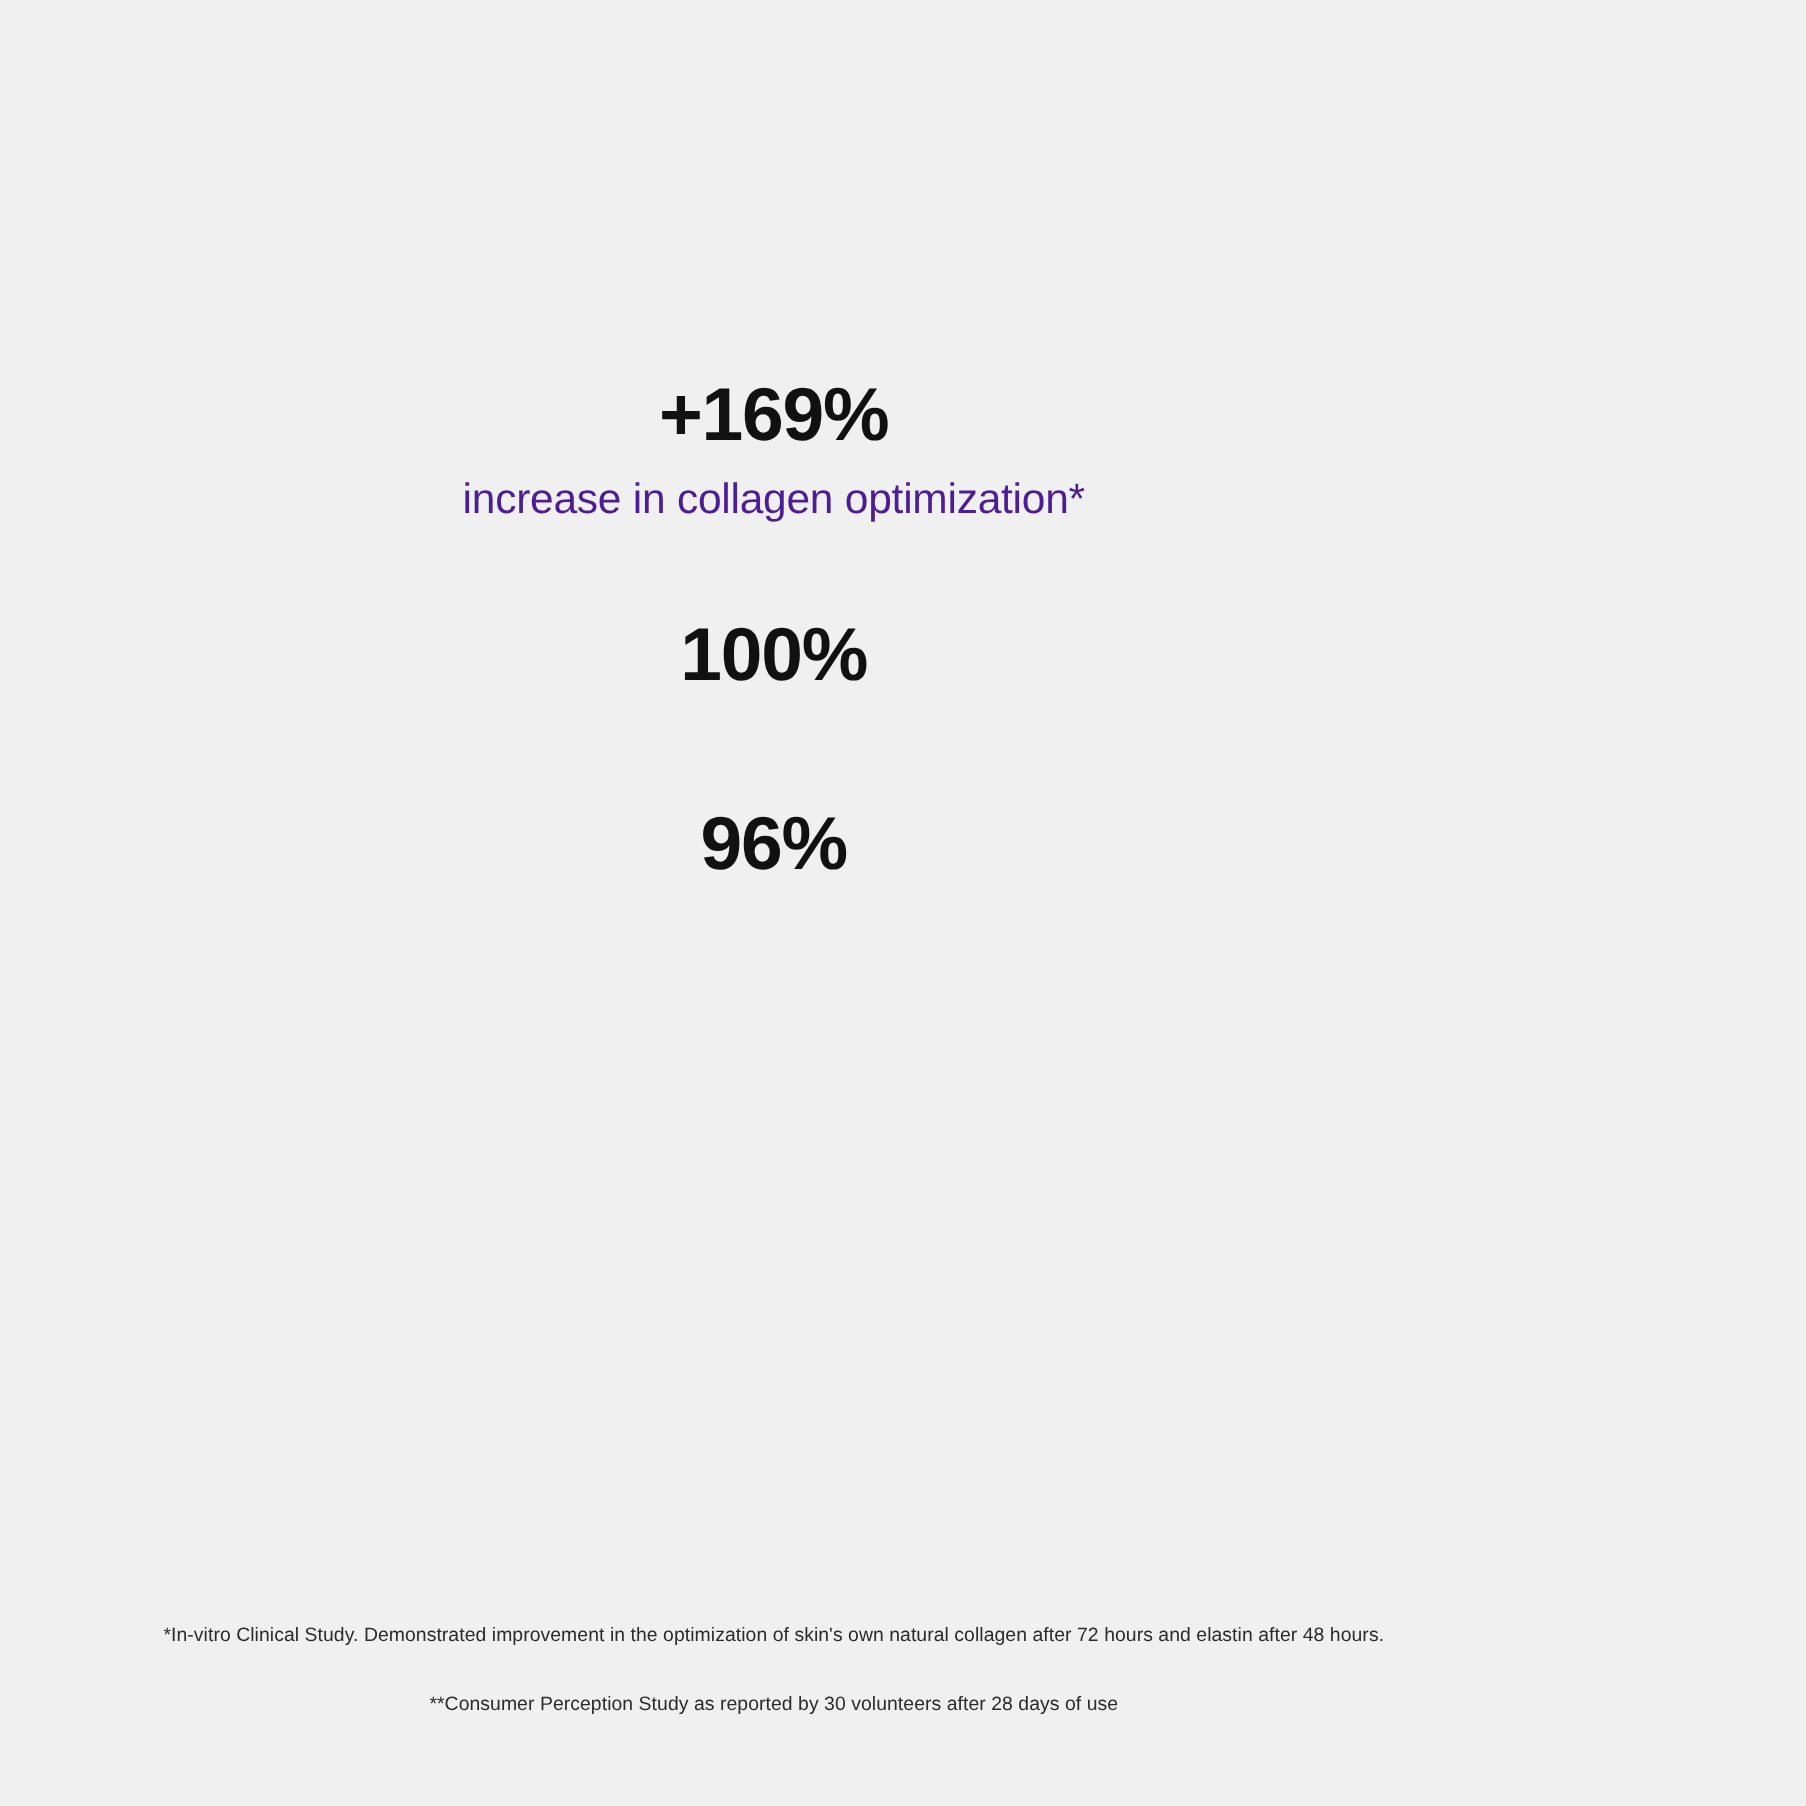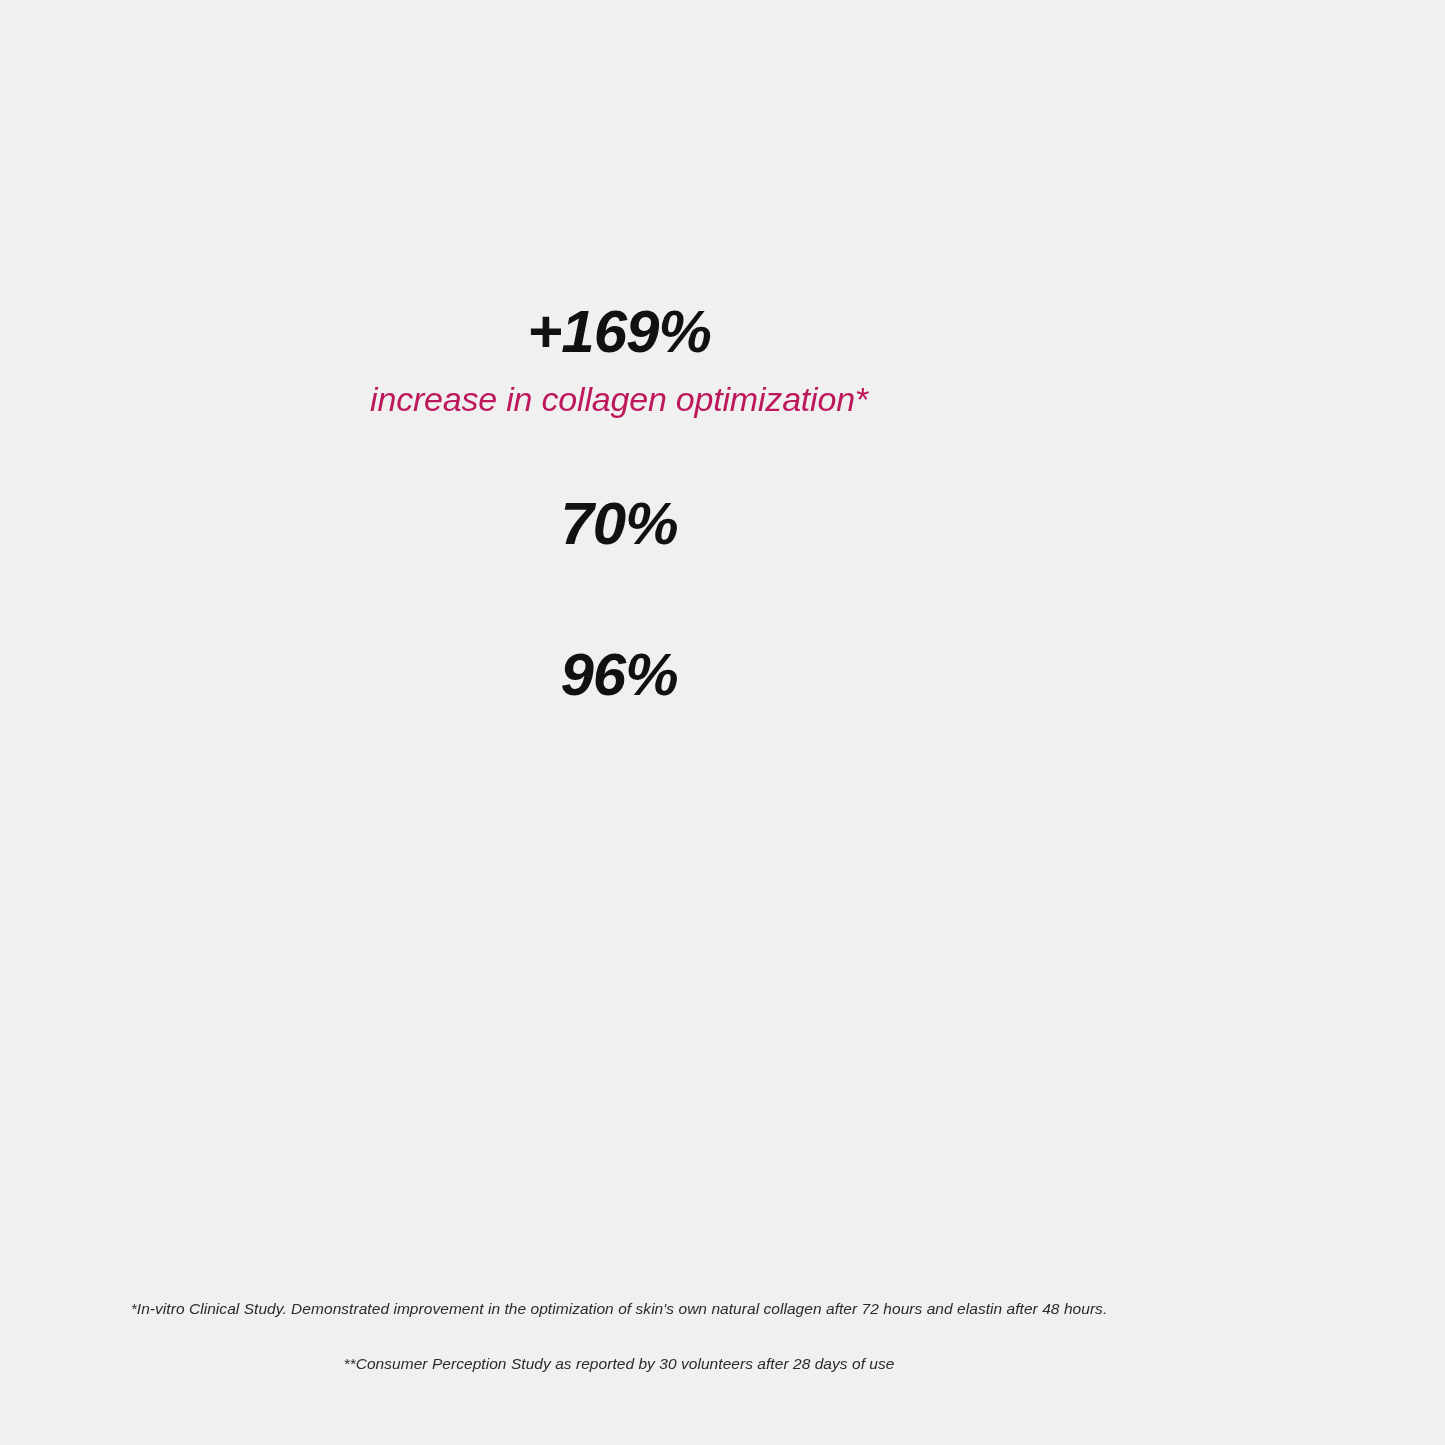--- a/index.html
+++ b/index.html
@@ -16,21 +16,20 @@
   }
   .page {
     position: relative;
     width: 1238px;
     height: 1445px;
     background: #f0f0f0;
     box-sizing: border-box;
     display: flex;
     flex-direction: column;
     align-items: center;
-    font-style: italic;
   }
   .stats {
     margin-top: 300px;
     width: 100%;
     display: flex;
     flex-direction: column;
     align-items: center;
   }
   .stat-block {
     width: 100%;
@@ -45,21 +44,21 @@
     font-weight: 700;
     letter-spacing: -1px;
     line-height: 1.05;
     color: #111111;
     margin-bottom: 16px;
   }
   .stat-label {
     font-size: 34px;
     font-weight: 400;
     line-height: 1.2;
-    color: #be185d;
+    color: #4c1d95;
     letter-spacing: -0.2px;
   }
   .footnotes {
     position: absolute;
     left: 0;
     right: 0;
     bottom: 70px;
     text-align: center;
   }
   .footnote {
@@ -80,21 +79,21 @@
 
   <div class="stats">
 
     <div class="stat-block">
       <div class="stat-value">+169%</div>
       <div class="stat-label">increase in collagen optimization*</div>
     </div>
 
 
     <div class="stat-block">
-      <div class="stat-value">70%</div>
+      <div class="stat-value">100%</div>
     </div>
 
     <div class="stat-block">
       <div class="stat-value">96%</div>
     </div>
 
   </div>
 
   <div class="footnotes">
     <div class="footnote first">*In-vitro Clinical Study. Demonstrated improvement in the optimization of skin's own natural collagen after 72 hours and elastin after 48 hours.</div>

